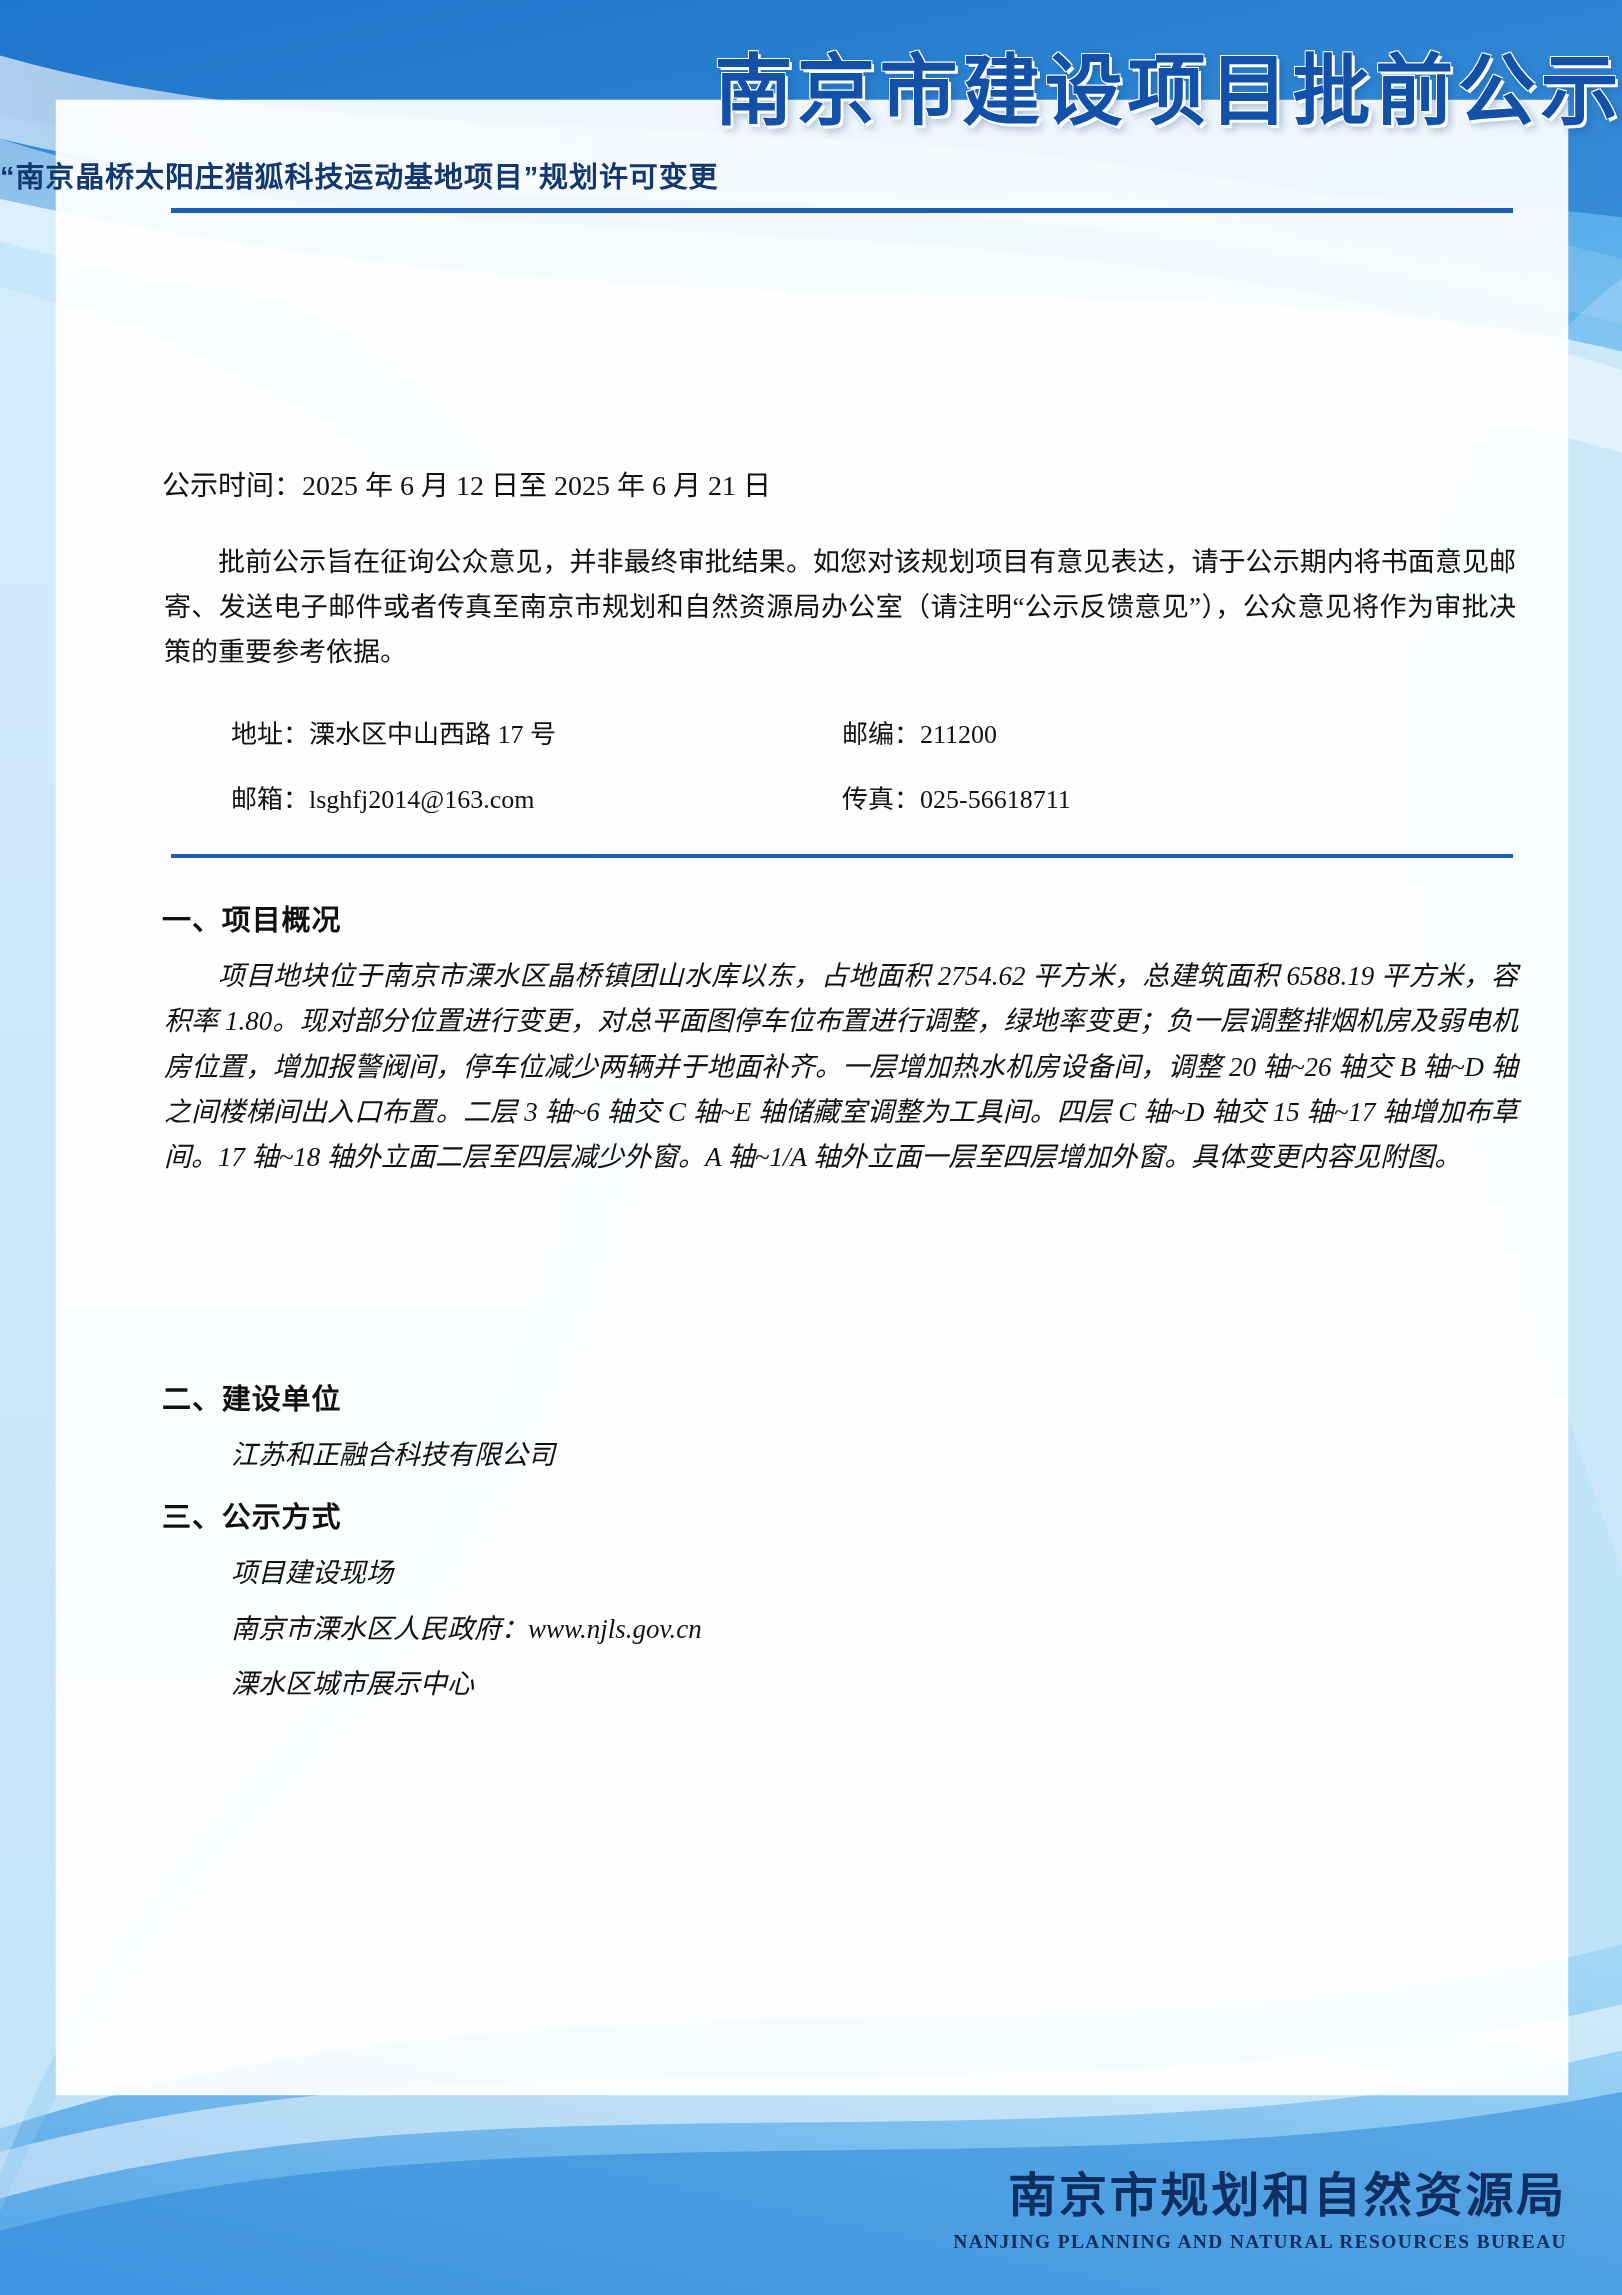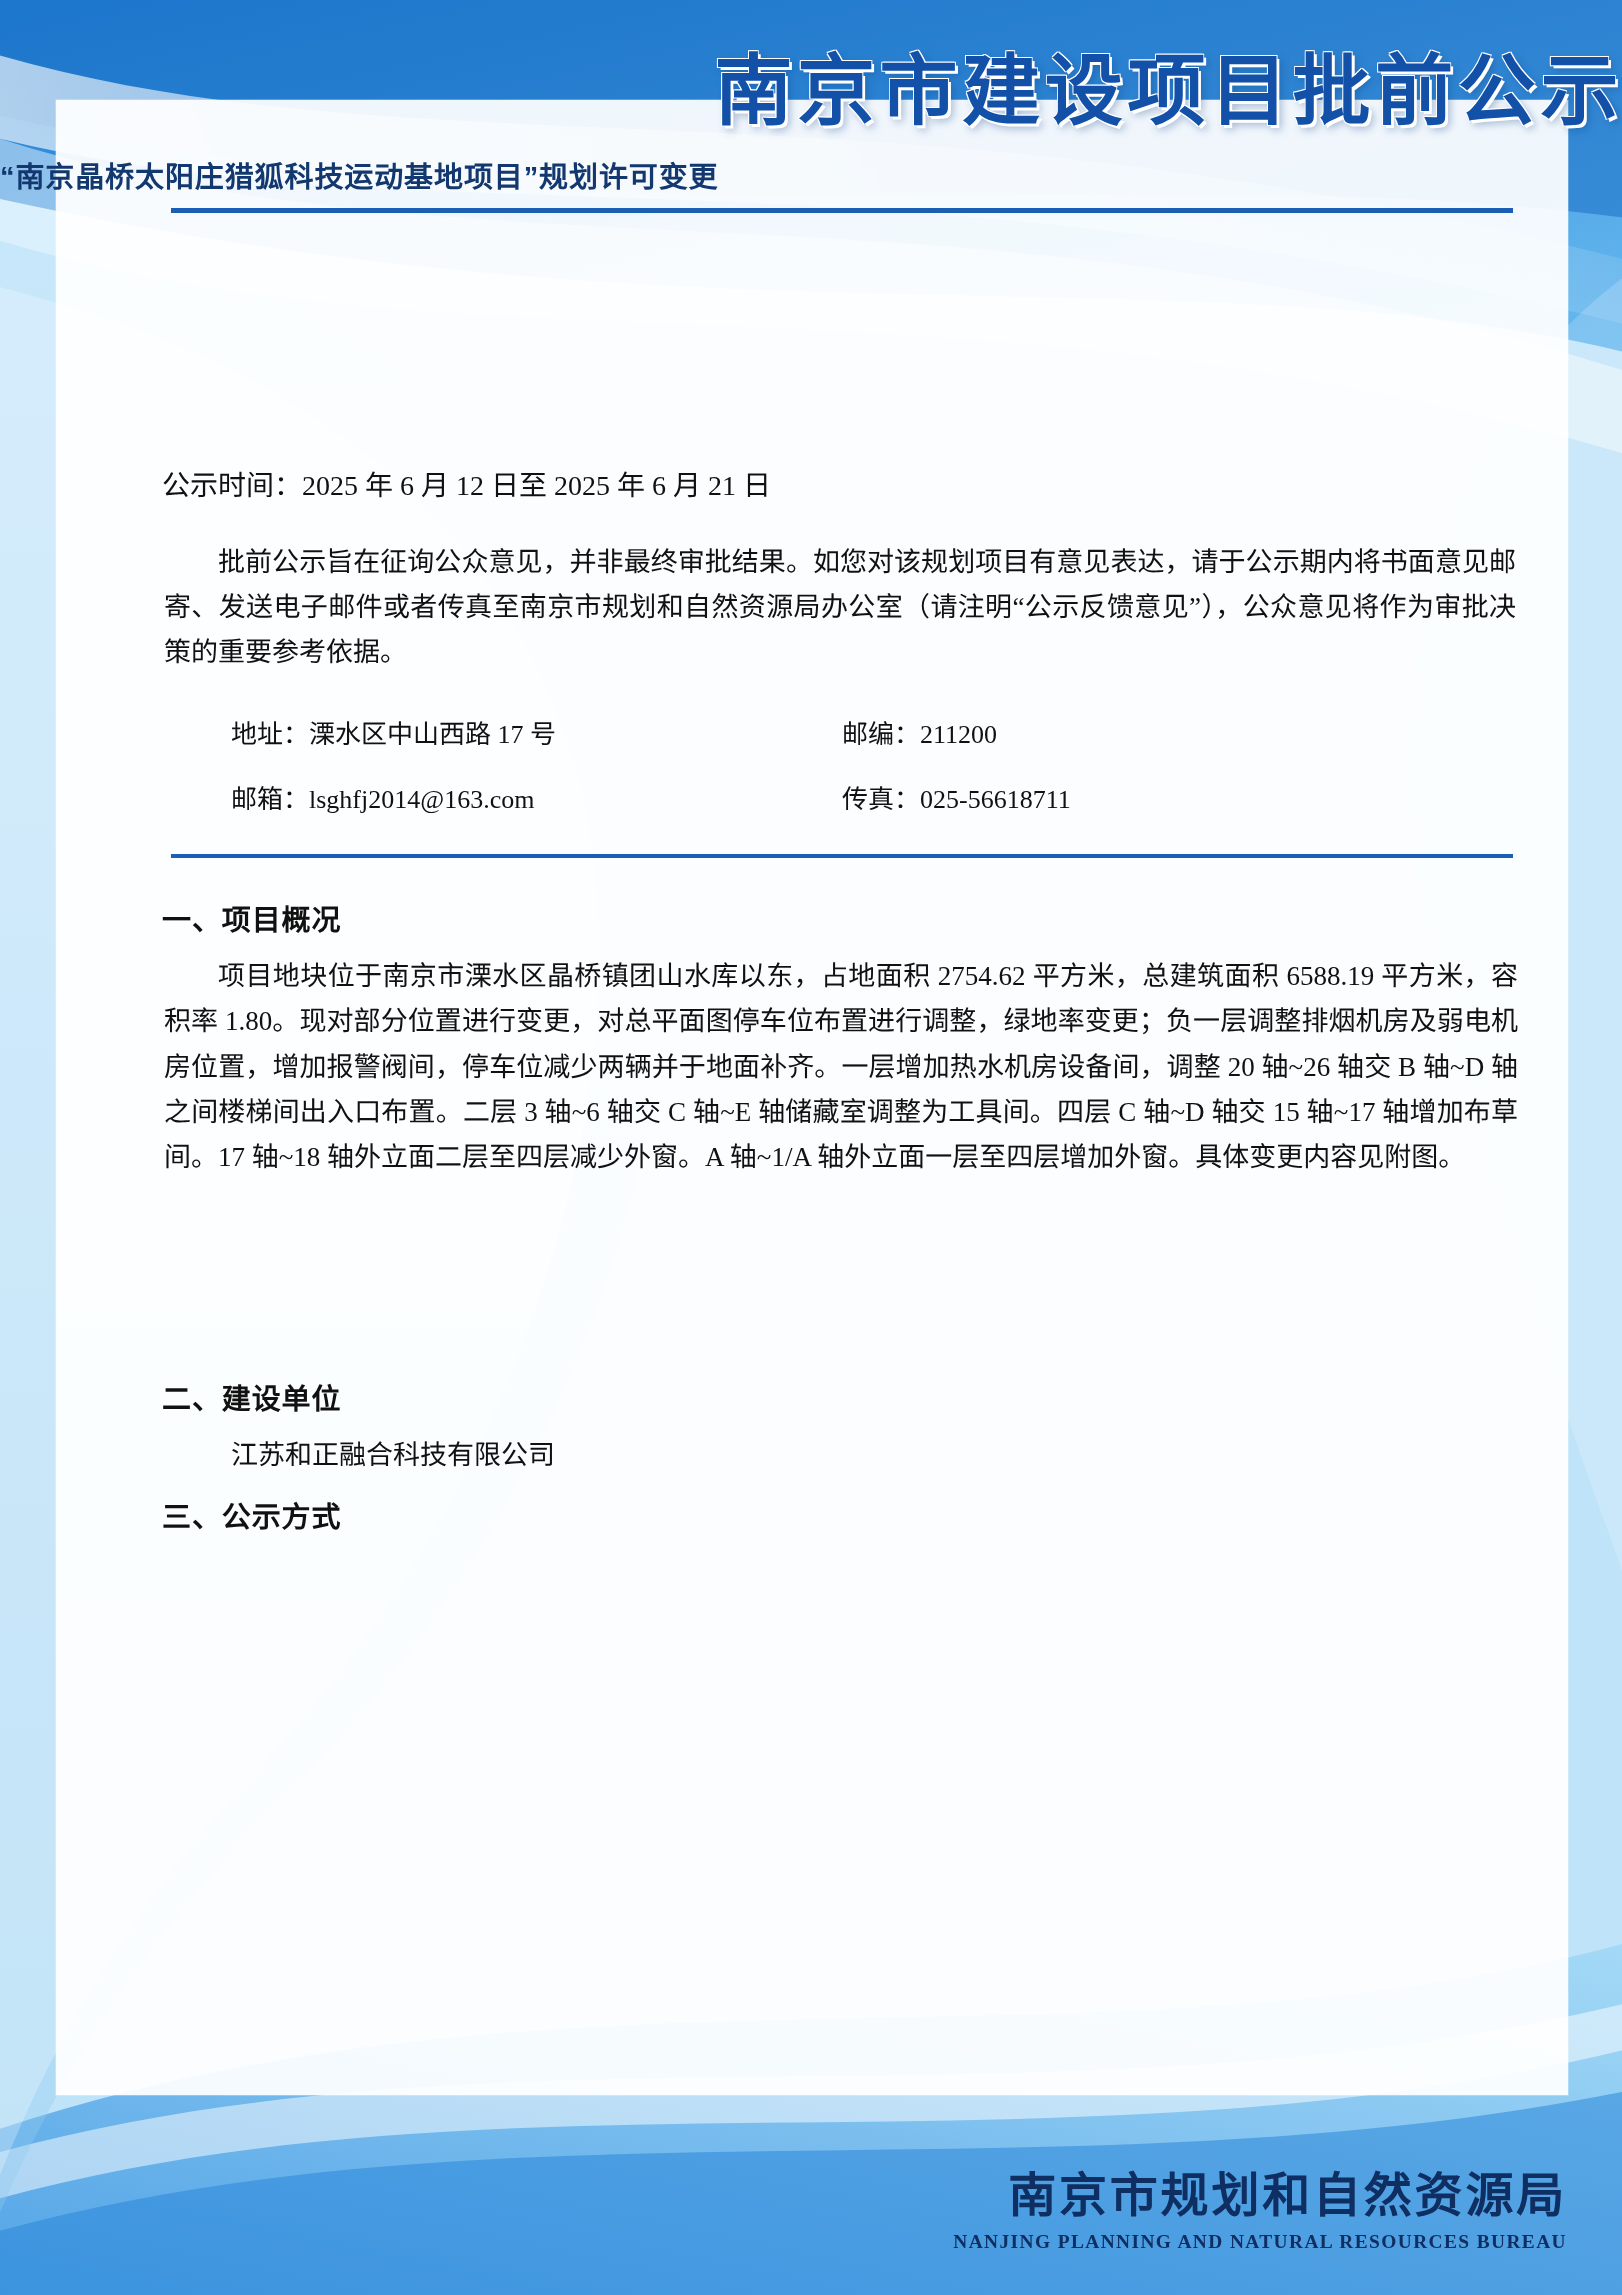--- a/index.html
+++ b/index.html
@@ -132,20 +132,21 @@
     letter-spacing: 0.9px;
   }
   .sec-body {
     position: absolute;
     left: 164px;
     width: 1354px;
     font-size: 27px;
     line-height: 1.68;
     color: #111;
     text-align: justify;
+    font-style: italic;
   }
   #sec1-head { top: 896px; }
   #sec1-body { top: 954px; text-indent: 54px; }
   #sec2-head { top: 1375px; }
   #sec2-body { top: 1433px; left: 231px; width: 1287px; }
   #sec3-head { top: 1493px; }
   #sec3-body { top: 1551px; left: 231px; width: 1287px; }
   .sec-body .line { display: block; }
   .sec-body .line + .line { margin-top: 10.2px; }
 
@@ -243,20 +244,25 @@
 
   <div class="sec-head" id="sec1-head">一、项目概况</div>
   <div class="sec-body" id="sec1-body">项目地块位于南京市溧水区晶桥镇团山水库以东，占地面积 2754.62 平方米，总建筑面积 6588.19 平方米，容积率 1.80。现对部分位置进行变更，对总平面图停车位布置进行调整，绿地率变更；负一层调整排烟机房及弱电机房位置，增加报警阀间，停车位减少两辆并于地面补齐。一层增加热水机房设备间，调整 20 轴~26 轴交 B 轴~D 轴之间楼梯间出入口布置。二层 3 轴~6 轴交 C 轴~E 轴储藏室调整为工具间。四层 C 轴~D 轴交 15 轴~17 轴增加布草间。17 轴~18 轴外立面二层至四层减少外窗。A 轴~1/A 轴外立面一层至四层增加外窗。具体变更内容见附图。</div>
 
   <div class="sec-head" id="sec2-head">二、建设单位</div>
   <div class="sec-body" id="sec2-body">
     <span class="line">江苏和正融合科技有限公司</span>
   </div>
 
   <div class="sec-head" id="sec3-head">三、公示方式</div>
+  <div class="sec-body" id="sec3-body">
+    <span class="line">项目建设现场</span>
+    <span class="line">南京市溧水区人民政府：www.njls.gov.cn</span>
+    <span class="line">溧水区城市展示中心</span>
+  </div>
 
   <div class="footer">
     <div class="footer-cn">南京市规划和自然资源局</div>
     <div class="footer-en">NANJING PLANNING AND NATURAL RESOURCES BUREAU</div>
   </div>
 
 </div>
 
 
 </body></html>

